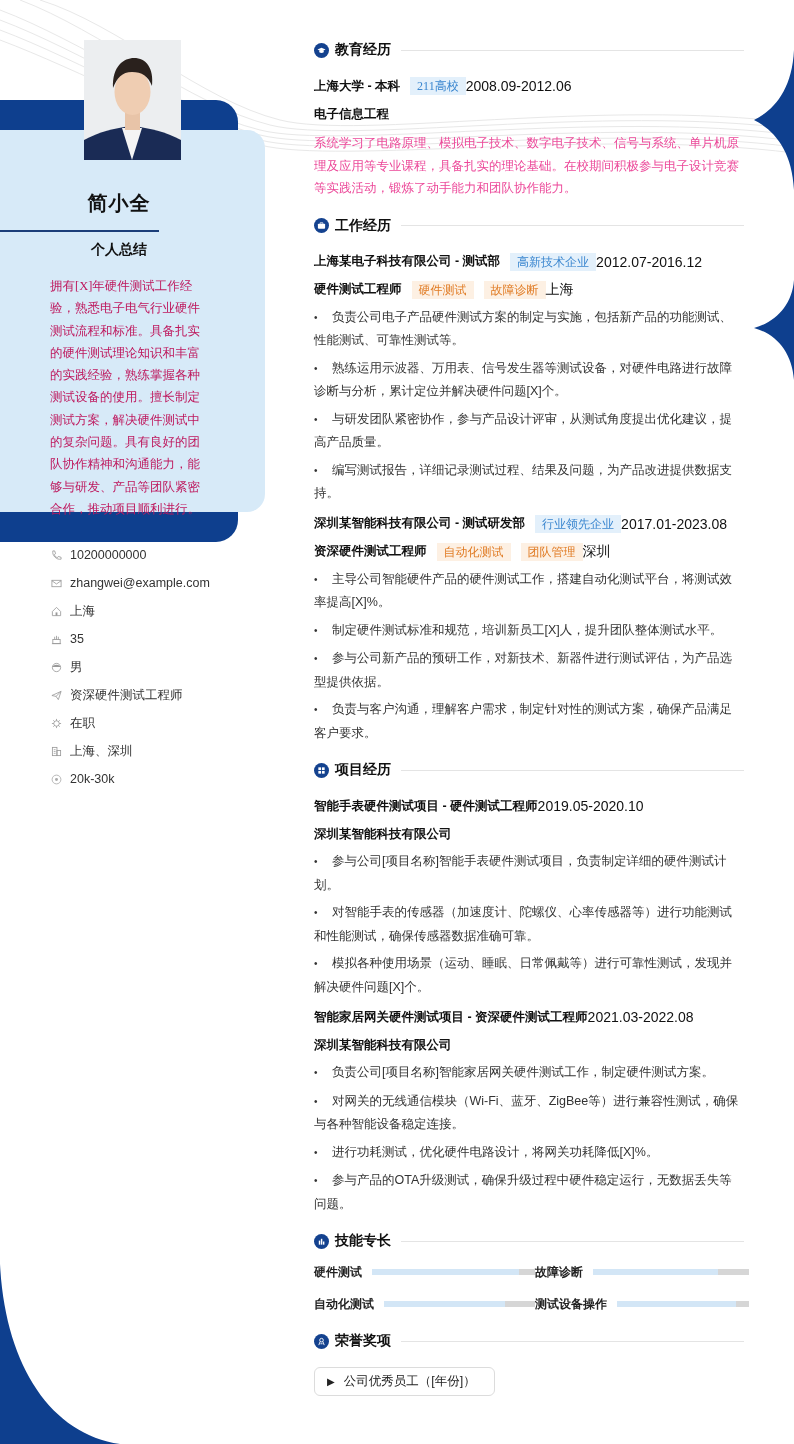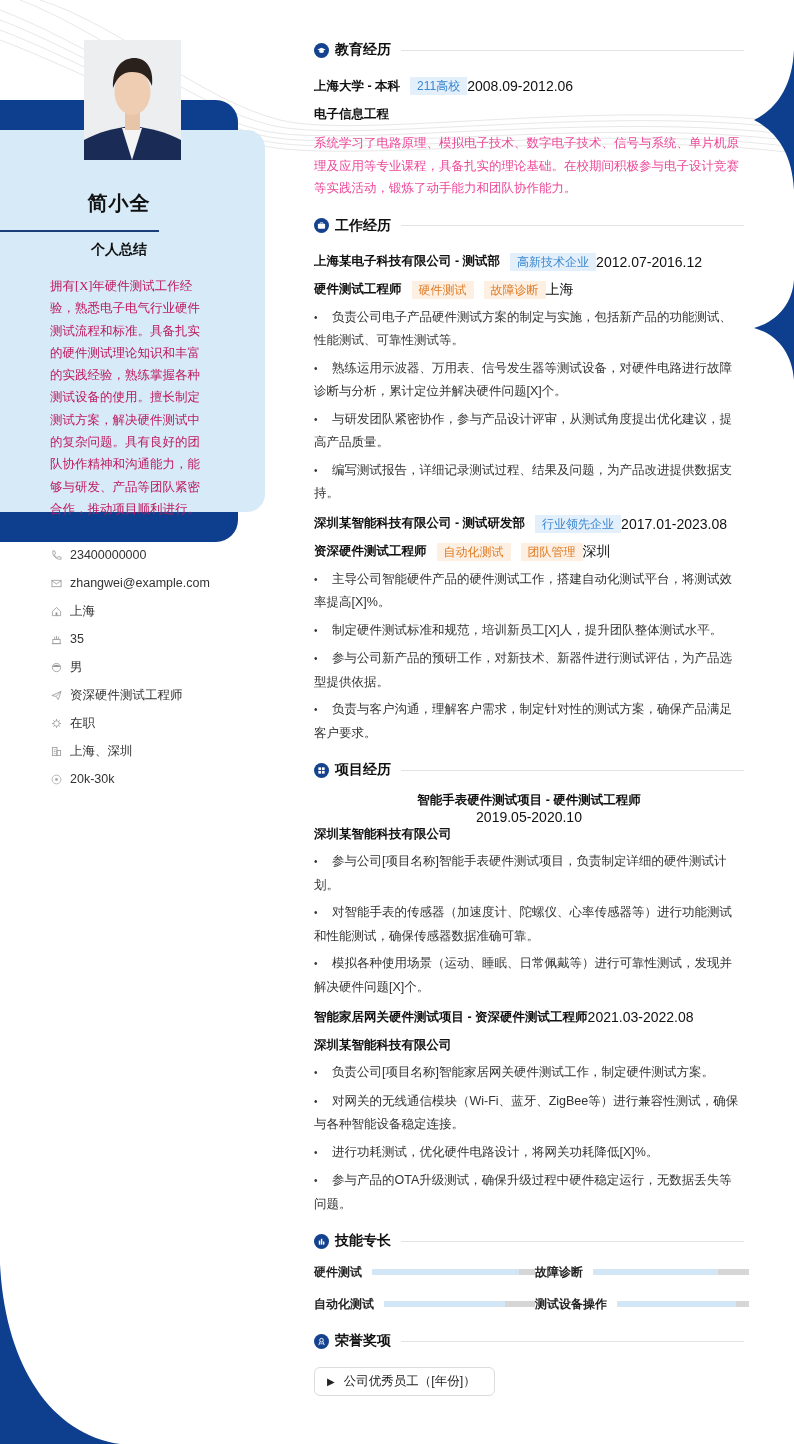--- a/index.html
+++ b/index.html
@@ -31,21 +31,21 @@
   .section-head { display: flex; align-items: center; height: 28px; }
   .section-head .s-ic { width: 15px; height: 15px; border-radius: 50%; background: #14428f; display: inline-flex; align-items: center; justify-content: center; margin-right: 6px; flex: none; }
   .section-head .s-ic svg { width: 9px; height: 9px; }
   .section-head .s-title { font-size: 14px; font-weight: bold; color: #111; margin-right: 10px; white-space: nowrap; }
   .section-head .s-line { flex: 1; height: 1px; background: #e4e4e4; }
 
   .row { display: flex; align-items: center; justify-content: flex-start; height: 28px; }
   .row-left { display: flex; align-items: center; }
   .bold { font-size: 12.5px; font-weight: bold; color: #111; }
   .date { font-size: 14px; font-weight: normal; color: #111; }
-  .tag { display: inline-block; font-size: 12px; padding: 1px 7px; margin-left: 10px; line-height: 16px; }
+  .tag { display: inline-block; font-size: 12px; padding: 1px 7px; margin-left: 10px; line-height: 16px; font-family: Liberation Serif, serif; }
   .tag.blue { background: #e3f0fb; color: #3a86cf; }
   .tag.orange { background: #fdf0e3; color: #e07b24; }
   .para { font-size: 12.5px; line-height: 22.5px; color: #ec4899; margin-top: 4px; }
   .bullets { list-style: none; margin-top: 2px; }
   .bullets li { font-size: 12.5px; line-height: 22.5px; color: #333; margin-bottom: 5px; position: relative; }
   .bullets li .dot { display: inline-block; width: 18px; font-size: 10px; }
 
   .sec-edu { margin-top: 0; }
   .sec-work { margin-top: 12px; }
   .job2 { margin-top: 3px; }
@@ -105,21 +105,21 @@
 <div class="summary-title">个人总结</div>
 <div class="summary-text">拥有[X]年硬件测试工作经验，熟悉电子电气行业硬件测试流程和标准。具备扎实的硬件测试理论知识和丰富的实践经验，熟练掌握各种测试设备的使用。擅长制定测试方案，解决硬件测试中的复杂问题。具有良好的团队协作精神和沟通能力，能够与研发、产品等团队紧密合作，推动项目顺利进行。</div>
 
 <ul class="contact-list">
   <li>
     <span class="ic">
         <svg viewBox="0 0 12 12">
           <path d="M2 1 L4 1 L5 4 L3.5 5 C4.5 7 5 7.5 7 8.5 L8 7 L11 8 L11 10 C6 11 1 6 2 1 Z" fill="none" stroke="#999" stroke-width="0.9"></path>
         </svg>
       </span>
-    <span>23400000000</span>
+    <span>10200000000</span>
   </li>
   <li>
     <span class="ic">
         <svg viewBox="0 0 12 12">
           <rect x="1" y="2.5" width="10" height="7" fill="none" stroke="#999" stroke-width="0.9"></rect>
           <path d="M1 3 L6 6.5 L11 3" fill="none" stroke="#999" stroke-width="0.9"></path>
         </svg>
       </span>
     <span>zhangwei@example.com</span>
   </li>
@@ -283,21 +283,21 @@
             <rect x="5.5" y="1.5" width="3" height="3" fill="#fff"></rect>
             <rect x="1.5" y="5.5" width="3" height="3" fill="#fff"></rect>
             <rect x="5.5" y="5.5" width="3" height="3" fill="#fff"></rect>
           </svg>
         </span>
       <span class="s-title">项目经历</span>
       <span class="s-line"></span>
     </div>
 
     <div class="proj">
-      <div class="row" style="margin-top:8px;flex-direction:column;">
+      <div class="row" style="margin-top:8px;">
         <span class="bold">智能手表硬件测试项目 - 硬件测试工程师</span>
         <span class="date">2019.05-2020.10</span>
       </div>
       <div class="row">
         <span class="bold">深圳某智能科技有限公司</span>
       </div>
       <ul class="bullets">
         <li><span class="dot">•</span><span>参与公司[项目名称]智能手表硬件测试项目，负责制定详细的硬件测试计划。</span></li>
         <li><span class="dot">•</span><span>对智能手表的传感器（加速度计、陀螺仪、心率传感器等）进行功能测试和性能测试，确保传感器数据准确可靠。</span></li>
         <li><span class="dot">•</span><span>模拟各种使用场景（运动、睡眠、日常佩戴等）进行可靠性测试，发现并解决硬件问题[X]个。</span></li>

